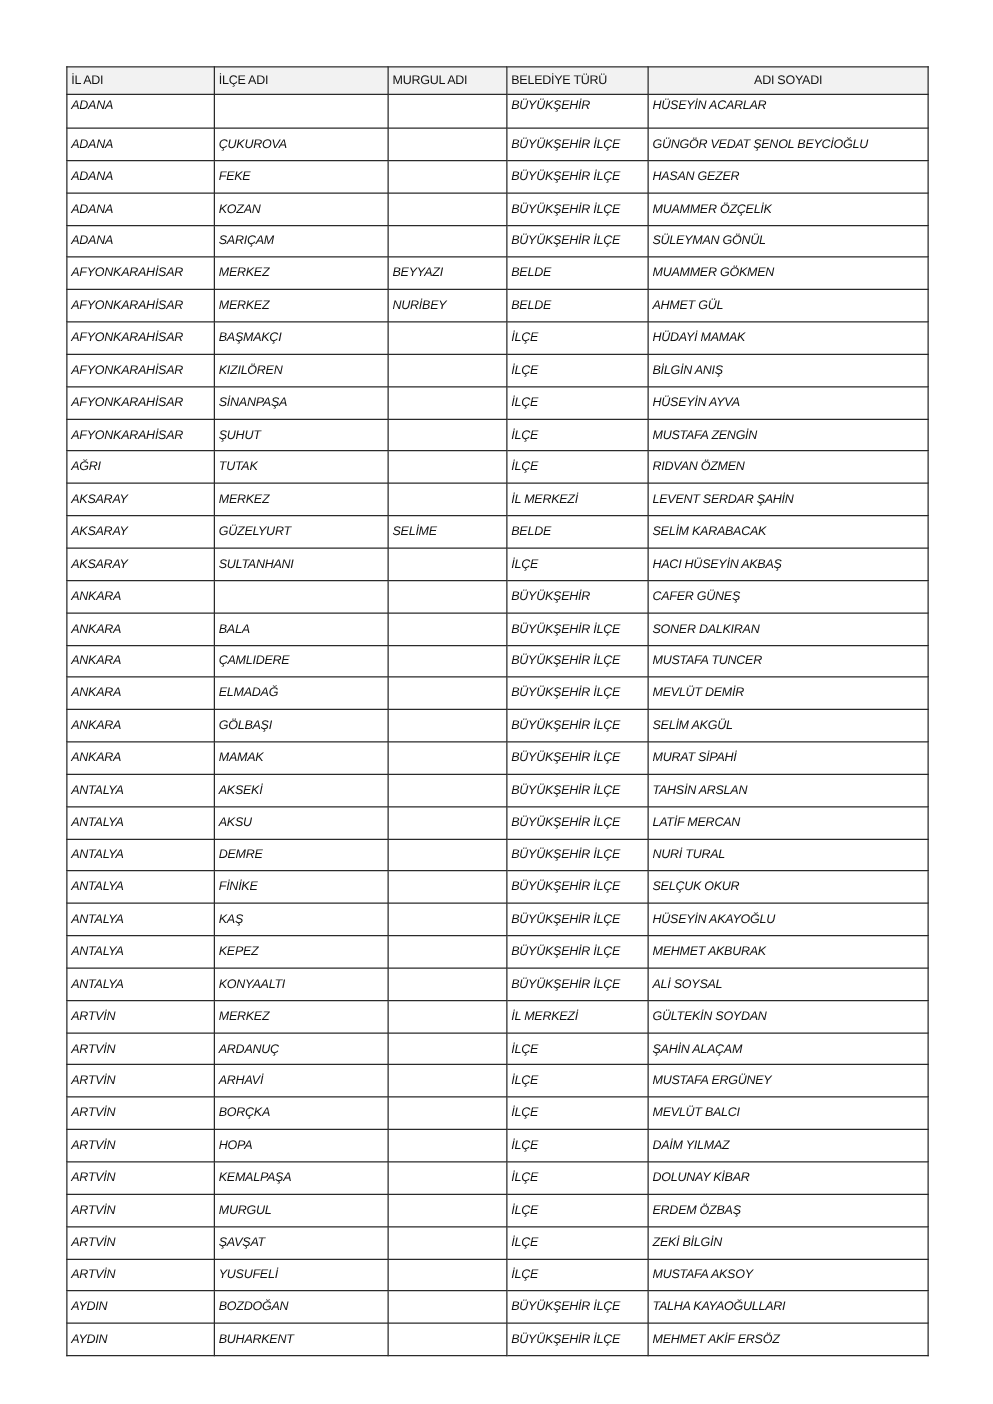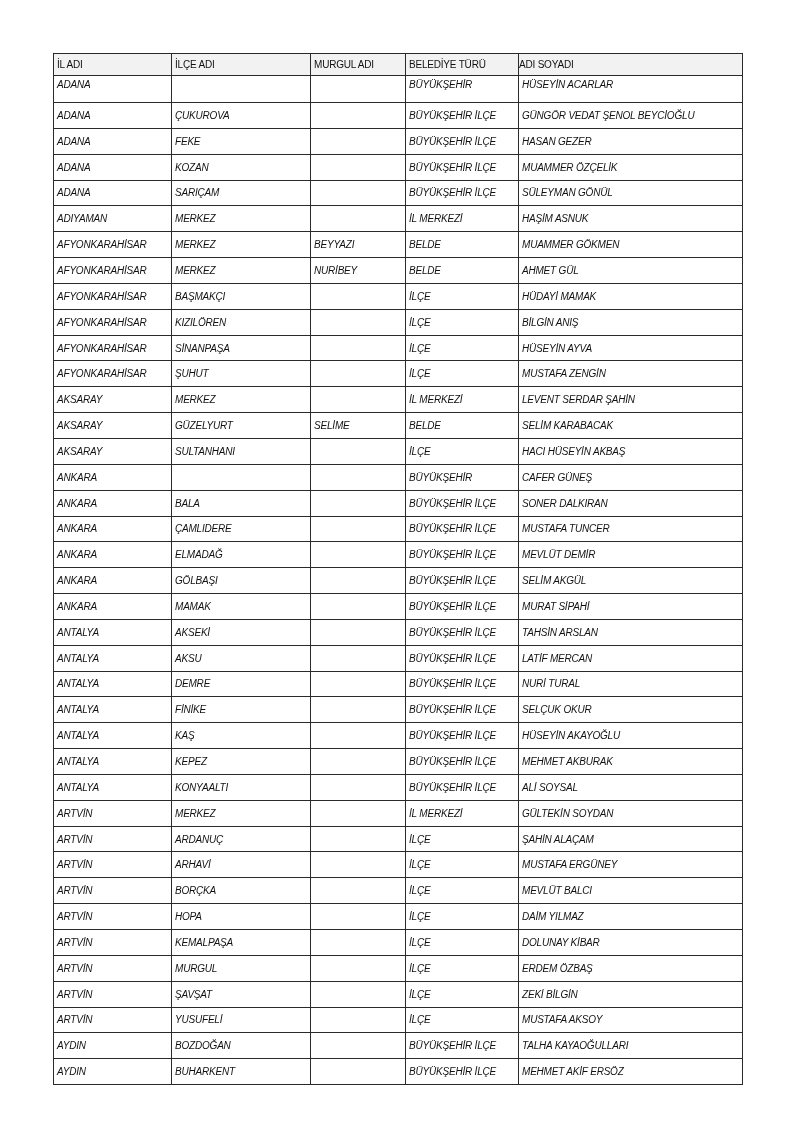--- a/index.html
+++ b/index.html
@@ -24,21 +24,21 @@
       border: 1px solid #2a2a2a;
       padding: 0 0 0 3px;
       text-align: left;
       font-weight: normal;
       white-space: nowrap;
       overflow: hidden;
       vertical-align: middle;
     }
     table.mayors thead tr { height: 22px; }
     table.mayors thead th { background: #f2f2f2; }
-    table.mayors thead th.center { text-align: left; padding-left: 0; margin-top: 20px; }
+    table.mayors thead th.center { text-align: center; padding-left: 0; margin-top: 20px; }
     table.mayors tbody tr { height: 25.85px; font-style: italic; }
     table.mayors tbody tr.first { height: 27px; }
     table.mayors tbody tr.first td { vertical-align: top; padding-top: 3px; }
   </style>
 </head>
 <body>
 
 <table class="mayors">
   <colgroup>
     <col class="c1">
@@ -86,27 +86,20 @@
         <td>MUAMMER ÖZÇELİK</td>
       </tr>
       <tr>
         <td>ADANA</td>
         <td>SARIÇAM</td>
         <td></td>
         <td>BÜYÜKŞEHİR İLÇE</td>
         <td>SÜLEYMAN GÖNÜL</td>
       </tr>
       <tr>
-        <td>ADIYAMAN</td>
-        <td>MERKEZ</td>
-        <td></td>
-        <td>İL MERKEZİ</td>
-        <td>HAŞİM ASNUK</td>
-      </tr>
-      <tr>
         <td>AFYONKARAHİSAR</td>
         <td>MERKEZ</td>
         <td>BEYYAZI</td>
         <td>BELDE</td>
         <td>MUAMMER GÖKMEN</td>
       </tr>
       <tr>
         <td>AFYONKARAHİSAR</td>
         <td>MERKEZ</td>
         <td>NURİBEY</td>
@@ -133,20 +126,27 @@
         <td></td>
         <td>İLÇE</td>
         <td>HÜSEYİN AYVA</td>
       </tr>
       <tr>
         <td>AFYONKARAHİSAR</td>
         <td>ŞUHUT</td>
         <td></td>
         <td>İLÇE</td>
         <td>MUSTAFA ZENGİN</td>
+      </tr>
+      <tr>
+        <td>AĞRI</td>
+        <td>TUTAK</td>
+        <td></td>
+        <td>İLÇE</td>
+        <td>RIDVAN ÖZMEN</td>
       </tr>
       <tr>
         <td>AKSARAY</td>
         <td>MERKEZ</td>
         <td></td>
         <td>İL MERKEZİ</td>
         <td>LEVENT SERDAR ŞAHİN</td>
       </tr>
       <tr>
         <td>AKSARAY</td>

